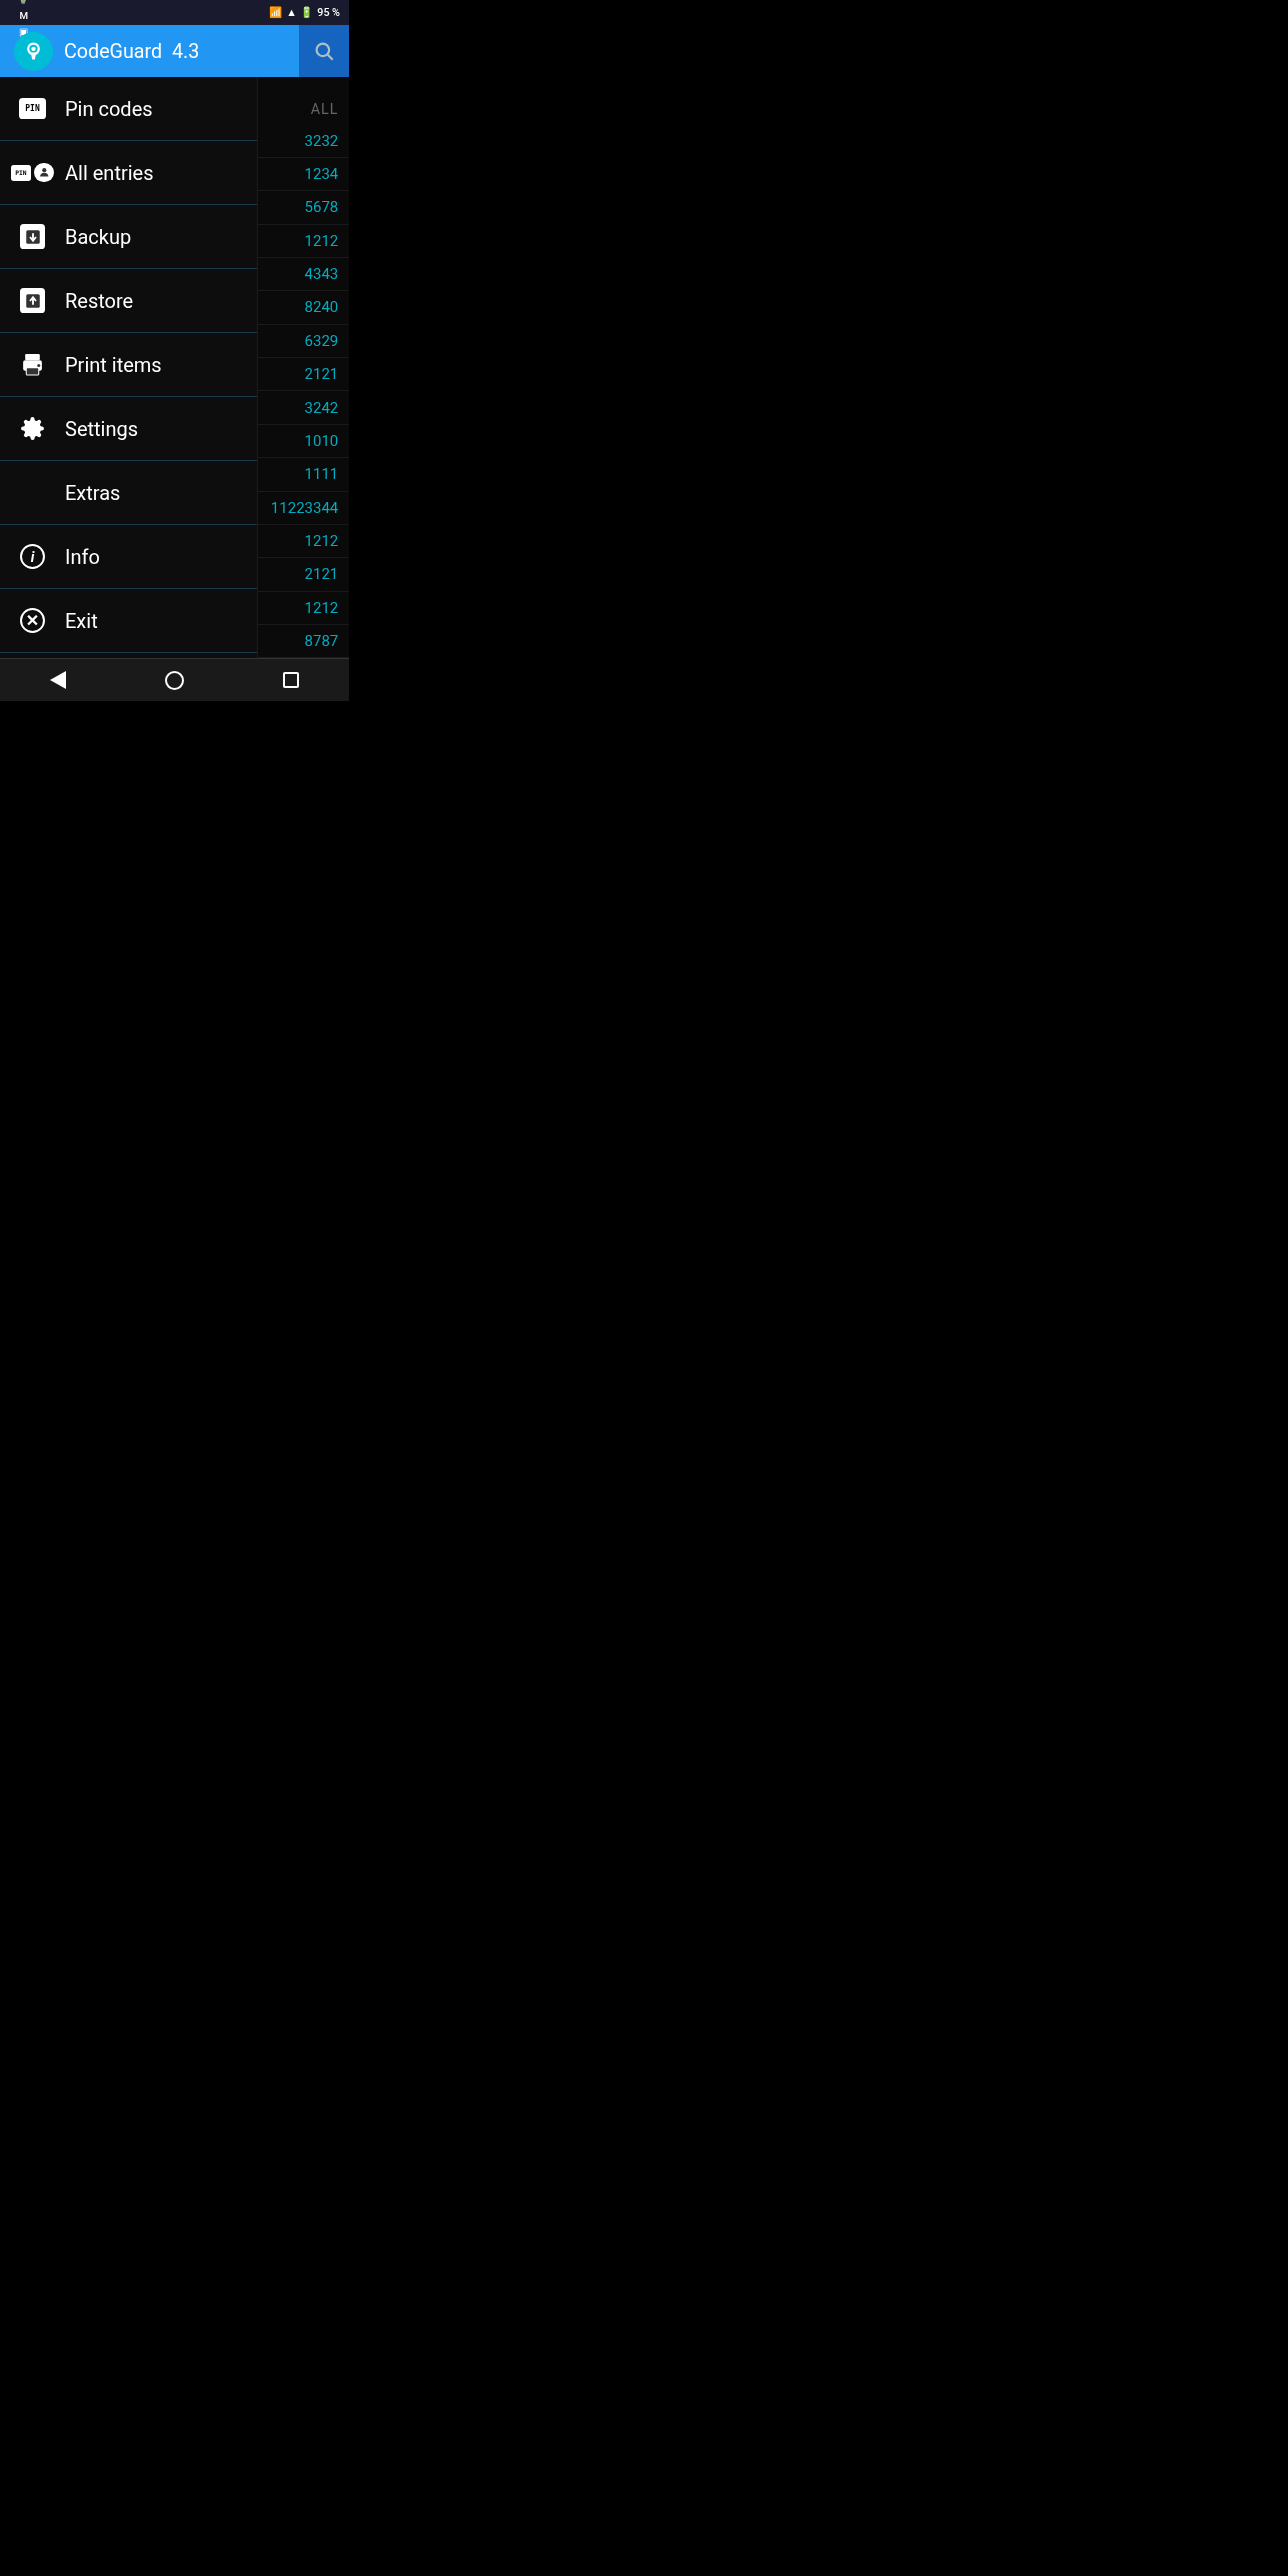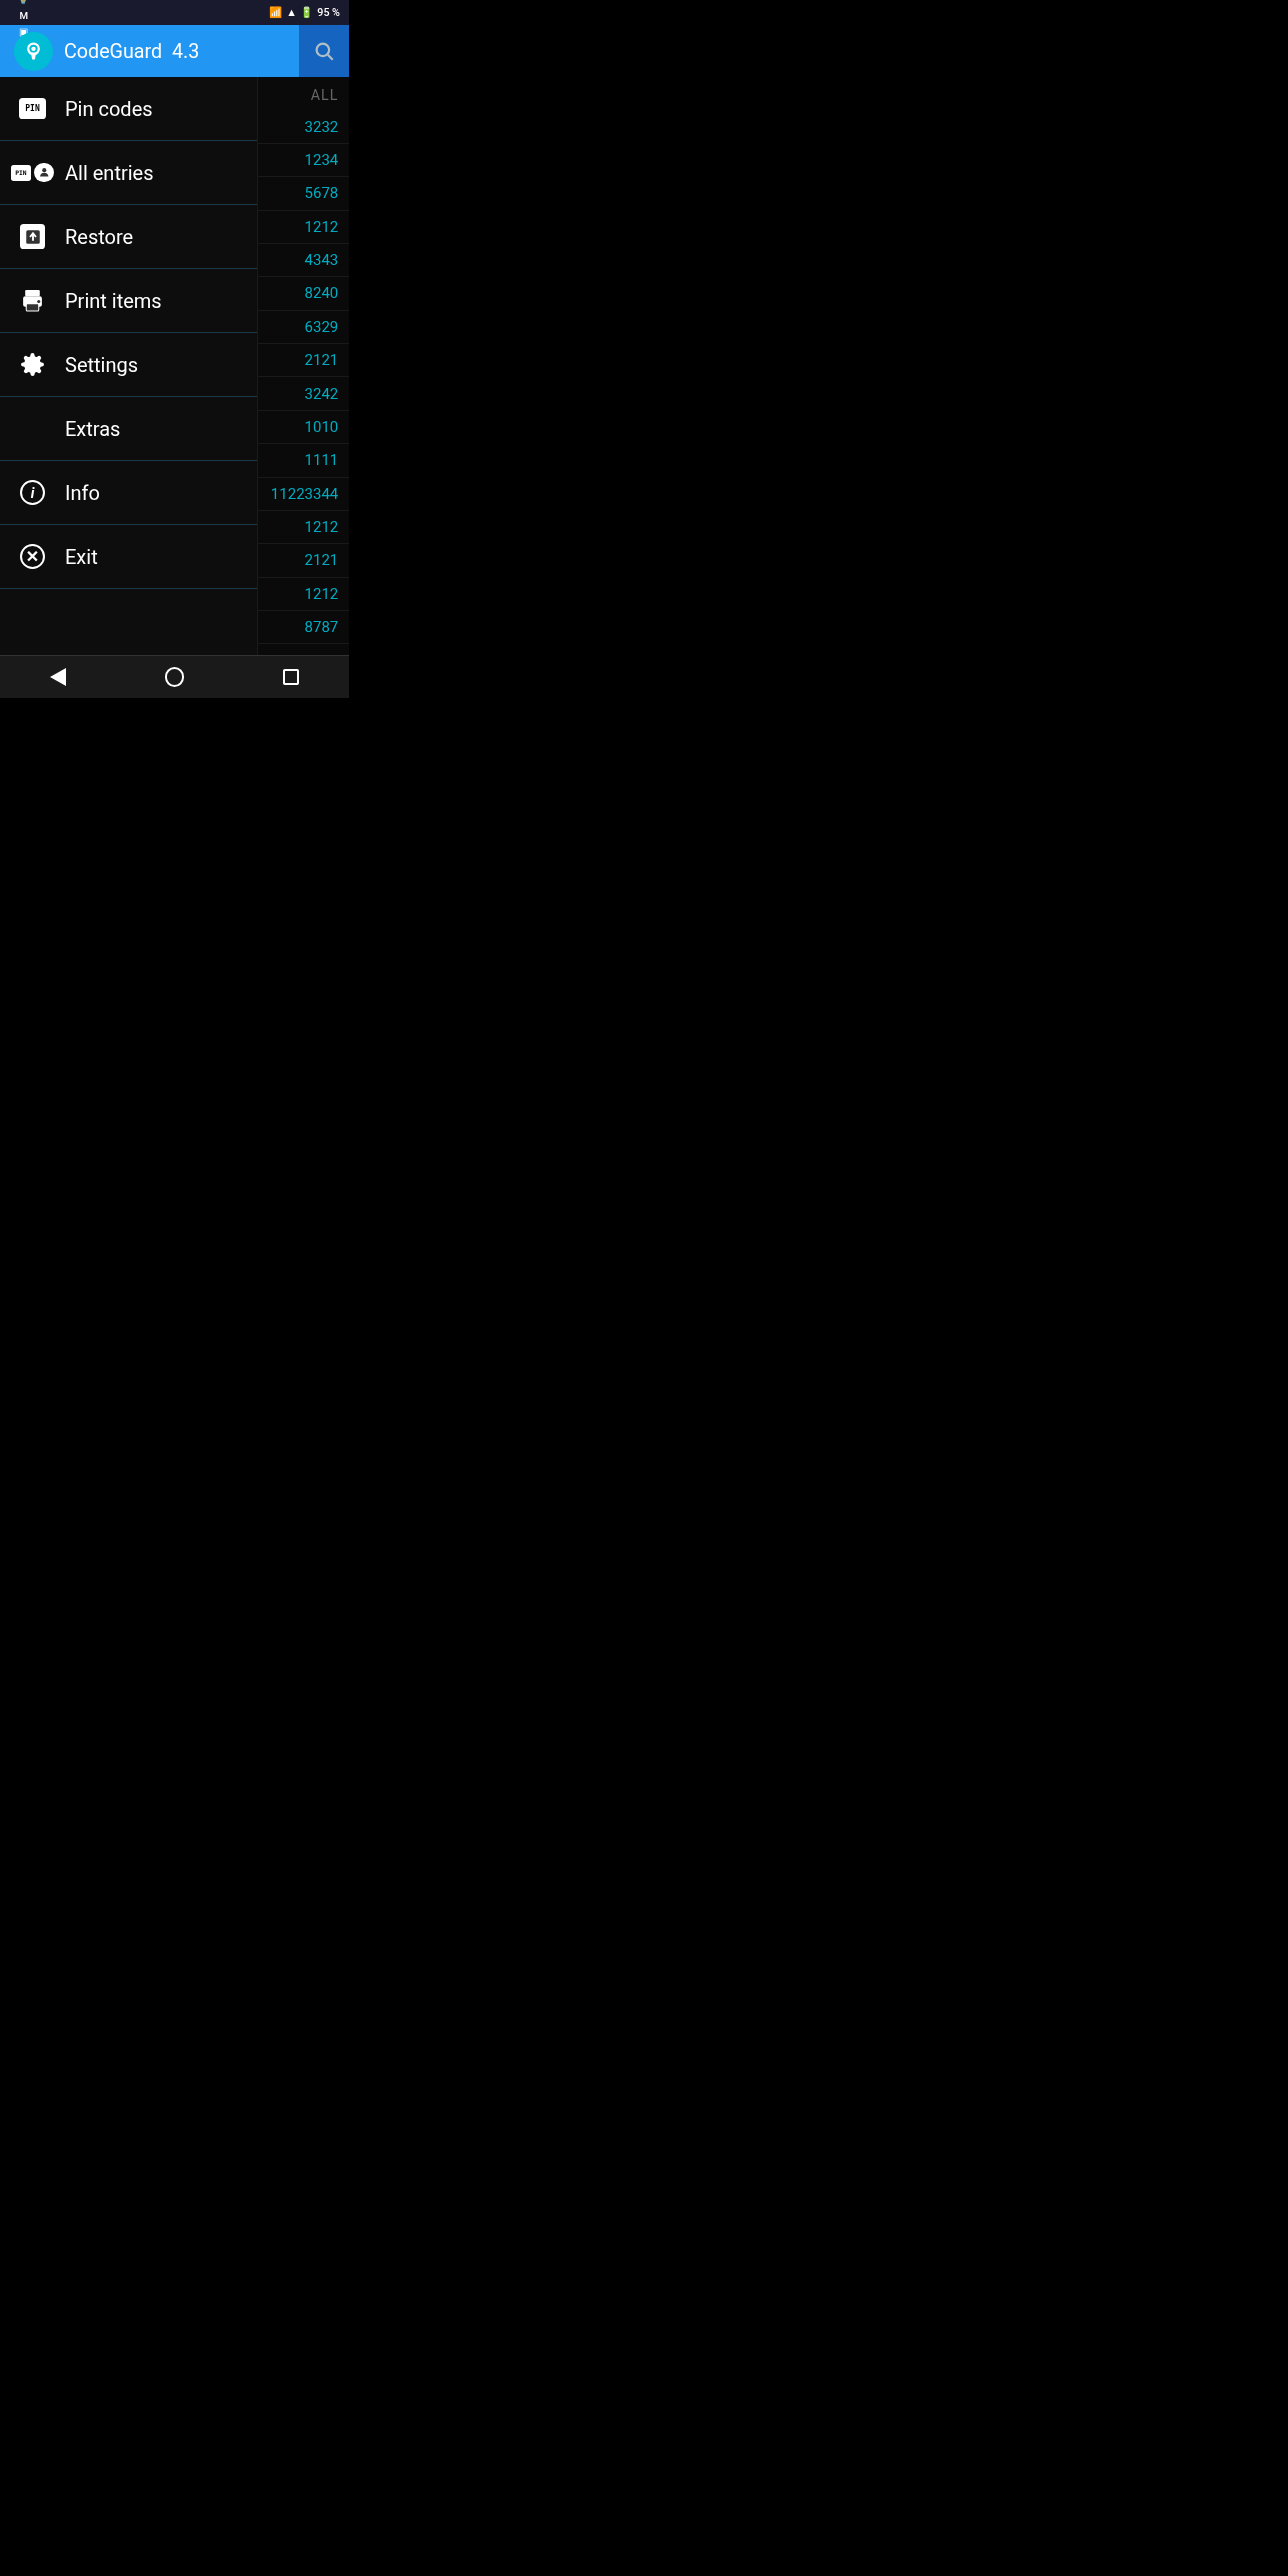--- a/index.html
+++ b/index.html
@@ -187,21 +187,21 @@
       align-items: center;
       justify-content: center;
       font-size: 12.5px;
       color: #333;
     }
 
     
     .right-panel {
       width: 26%;
       background: #0a0a0a;
-      padding-top: 3px;
+      padding-top: 17px;
     }
 
     .right-panel-header {
       color: #666;
       font-size: 14.3px;
       text-align: right;
       padding: 7.2px 10.7px;
       letter-spacing: 0.9px;
     }
 
@@ -359,20 +359,32 @@
             <svg width="12.5" height="12.5" viewBox="0 0 24 24" fill="#333">
               <circle cx="12" cy="8" r="4" fill="#333"></circle>
               <path d="M4 20c0-4 3.6-7 8-7s8 3 8 7" fill="#333"></path>
             </svg>
           </div>
         </div>
       </div>
       <span class="menu-label">All entries</span>
     </div>
 
+    <div class="menu-item">
+      <div class="menu-icon">
+        <div class="backup-icon">
+          <svg width="18" height="18" viewBox="0 0 24 24" fill="#333">
+            <rect x="3" y="3" width="18" height="18" rx="2" fill="#333"></rect>
+            <polyline points="8,12 12,17 16,12" stroke="white" stroke-width="2.5" fill="none"></polyline>
+            <line x1="12" y1="7" x2="12" y2="17" stroke="white" stroke-width="2.5"></line>
+          </svg>
+        </div>
+      </div>
+      <span class="menu-label">Backup</span>
+    </div>
 
     <div class="menu-item">
       <div class="menu-icon">
         <div class="restore-icon">
           <svg width="18" height="18" viewBox="0 0 24 24" fill="#333">
             <rect x="3" y="3" width="18" height="18" rx="2" fill="#333"></rect>
             <polyline points="8,12 12,7 16,12" stroke="white" stroke-width="2.5" fill="none"></polyline>
             <line x1="12" y1="7" x2="12" y2="17" stroke="white" stroke-width="2.5"></line>
           </svg>
         </div>

